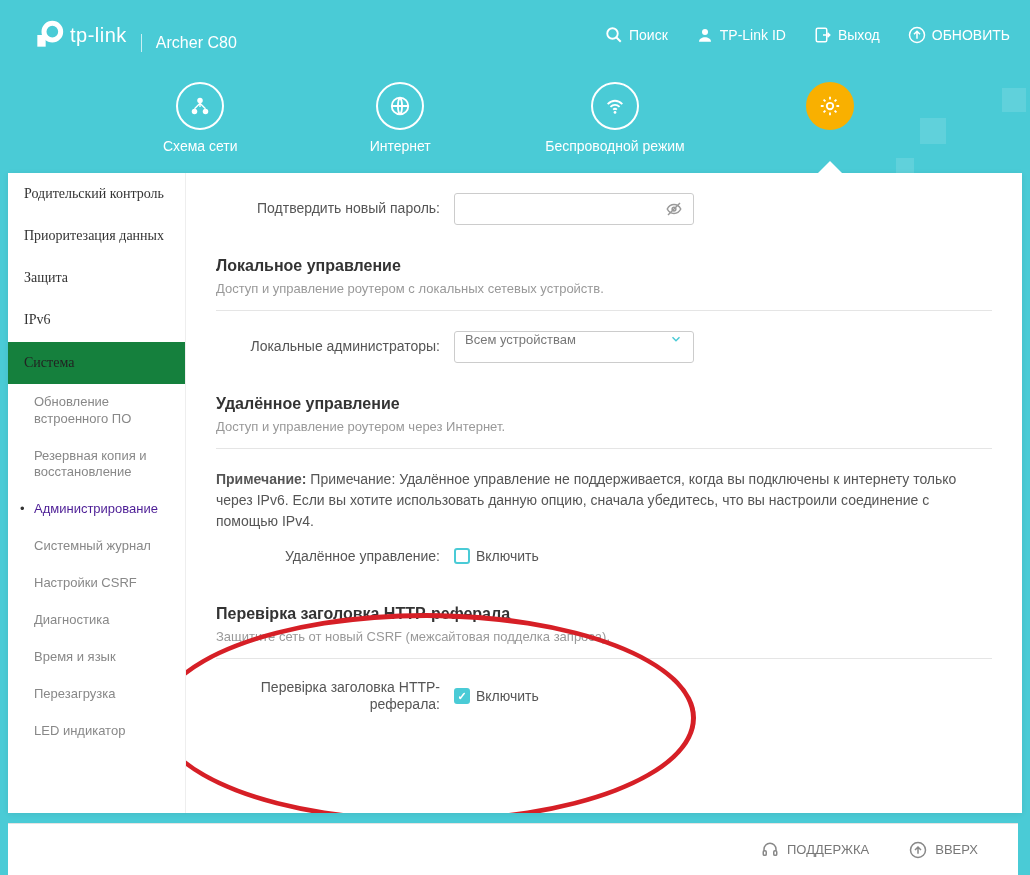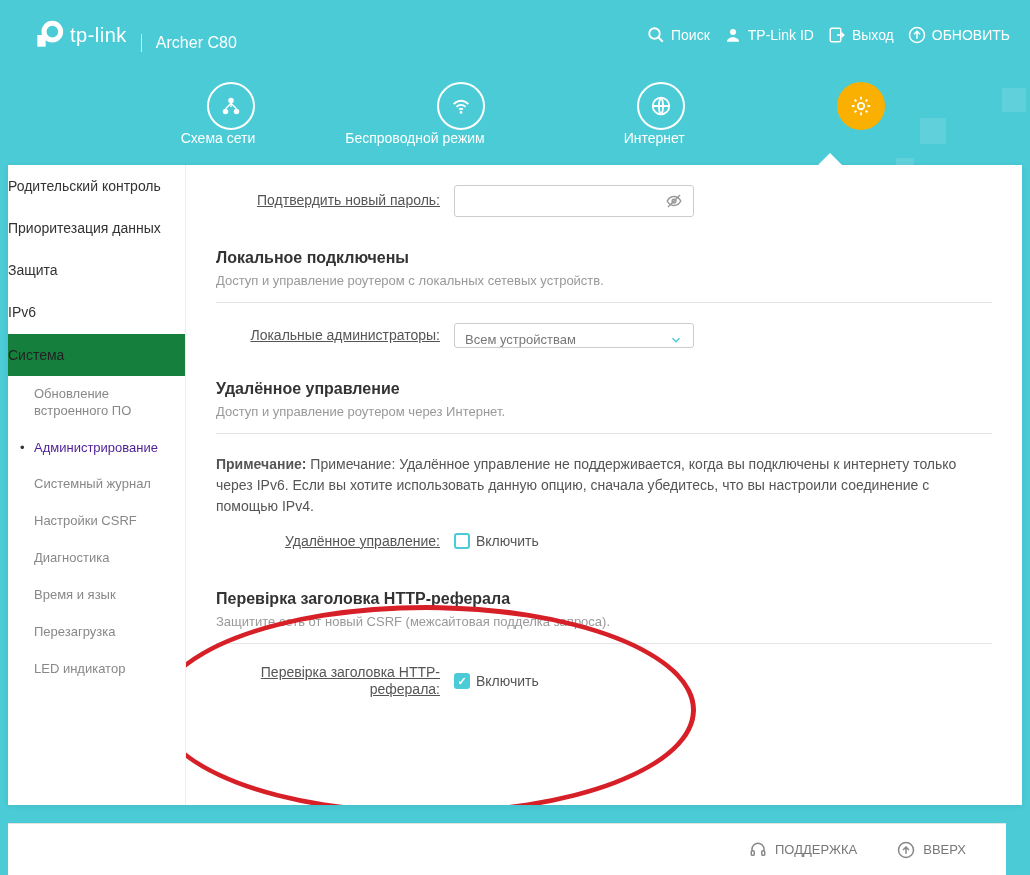--- a/index.html
+++ b/index.html
@@ -3,63 +3,63 @@
 <meta charset="utf-8">
 <style>
 * { margin: 0; padding: 0; box-sizing: border-box; font-family: Arial, "Helvetica Neue", sans-serif; }
 body { background: #4acbd6; width: 1030px; height: 875px; overflow: hidden; position: relative; }
 
 
 .topbar { display: flex; align-items: center; justify-content: space-between; padding: 18px 20px 0 34px; color: #fff; }
 .brand { display: flex; align-items: center; gap: 14px; }
 .brand-logo { display: flex; align-items: center; gap: 6px; font-size: 20px; font-weight: 400; letter-spacing: 0.5px; }
 .brand-model { border-left: 1px solid rgba(255,255,255,.7); padding-left: 14px; font-size: 16px; margin-top: 16px; }
-.toplinks { display: flex; gap: 14px; align-items: center; }
+.toplinks { display: flex; gap: 28px; align-items: center; }
 .toplink { display: flex; gap: 6px; align-items: center; color: #fff; font-size: 14px; cursor: pointer; }
 .toplink svg { width: 18px; height: 18px; }
 
 
 .navrow { display: flex; justify-content: center; gap: 90px; margin-top: 30px; padding-bottom: 0; }
-.navitem { display: flex; flex-direction: column; align-items: flex-end; color: #fff; font-size: 14px; cursor: pointer; position: relative; min-width: 110px; text-align: center; }
+.navitem { display: flex; flex-direction: column; align-items: center; gap: 8px; color: #fff; font-size: 14px; cursor: pointer; position: relative; min-width: 110px; text-align: center; }
 .navicon { width: 48px; height: 48px; border: 2px solid #fff; border-radius: 50%; display: flex; align-items: center; justify-content: center; }
 .navitem.active .navicon { background: #f9b000; border-color: #f9b000; }
 .navitem.active { font-weight: 700; }
 .navitem.active::after { content: ""; position: absolute; bottom: -18px; left: 50%; transform: translateX(-50%); border-left: 12px solid transparent; border-right: 12px solid transparent; border-bottom: 12px solid #fff; }
 .navlabel { max-width: 140px; line-height: 1.2; }
 
 
 .panel { background: #fff; margin: 18px 8px 0 8px; display: flex; height: 640px; box-shadow: 0 1px 6px rgba(0,0,0,.08); }
 .sidebar { width: 178px; border-right: 1px solid #eee; overflow: hidden; }
-.side-item { padding: 12px 0; font-size: 14px; color: #333; cursor: pointer; line-height: 1.3; }
+.side-item { padding: 12px 16px; font-size: 14px; color: #333; cursor: pointer; line-height: 1.3; font-family: Liberation Serif, serif; }
 .side-item.selected { background: #15803d; color: #222; }
 .sub-item { padding: 10px 16px 10px 26px; font-size: 13px; color: #888; cursor: pointer; line-height: 1.3; }
 .sub-item.active { color: #4c1d95; position: relative; }
 .sub-item.active::before { content: "•"; position: absolute; left: 12px; color: #333; }
 
 .content { flex: 1; padding: 20px 30px 30px 30px; overflow-y: auto; color: #444; font-size: 14px; position: relative; }
 .formrow { display: flex; align-items: center; margin-bottom: 14px; }
-.formlabel { width: 238px; text-align: right; padding-right: 14px; color: #555; font-size: 14px; line-height: 1.2; text-decoration: underline; }
+.formlabel { width: 238px; text-align: right; padding-right: 14px; color: #555; font-size: 14px; line-height: 1.2; }
 .forminput { flex: 0 0 240px; }
 .textfield { width: 240px; height: 32px; border: 1px solid #ccc; border-radius: 3px; padding: 0 10px; font-size: 13px; position: relative; display: flex; align-items: center; justify-content: flex-end; }
-.selectfield { width: 240px; height: 25px; border: 1px solid #ccc; border-radius: 3px; padding: 0 10px; font-size: 13px; display: flex; align-items: flex-end; justify-content: space-between; color: #777; cursor: pointer; }
+.selectfield { width: 240px; height: 32px; border: 1px solid #ccc; border-radius: 3px; padding: 0 10px; font-size: 13px; display: flex; align-items: flex-start; justify-content: space-between; color: #777; cursor: pointer; }
 
 .section-title { font-size: 16px; font-weight: 700; color: #333; margin-top: 32px; margin-bottom: 6px; }
 .section-desc { font-size: 13px; color: #999; border-bottom: 1px solid #e5e5e5; padding-bottom: 14px; margin-bottom: 20px; }
 .notice { font-size: 14px; color: #555; margin-bottom: 16px; line-height: 1.5; margin-top: 10px; }
 .notice b { font-weight: 700; }
 
 .checkbox { width: 16px; height: 16px; border: 2px solid #4acbd6; border-radius: 3px; display: inline-flex; align-items: center; justify-content: center; vertical-align: middle; margin-right: 6px; }
 .checkbox.checked { background: #4acbd6; }
 .checkbox.checked::after { content: "✓"; color: #fff; font-size: 11px; font-weight: 700; }
 .checklabel { color: #555; font-size: 14px; }
 
 .redcircle { position: absolute; border: 5px solid #d61f26; border-radius: 50%; pointer-events: none; }
 
 
-.footer { position: absolute; bottom: 0; left: 8px; right: 24px; height: 52px; background: #fff; border-top: 1px solid #e3e3e3; display: flex; align-items: center; justify-content: flex-end; gap: 40px; padding-right: 40px; color: #777; font-size: 13px; }
+.footer { position: absolute; bottom: 0; left: 8px; right: 12px; height: 52px; background: #fff; border-top: 1px solid #e3e3e3; display: flex; align-items: center; justify-content: flex-end; gap: 40px; padding-right: 40px; color: #777; font-size: 13px; }
 .footbtn { display: flex; gap: 8px; align-items: center; cursor: pointer; }
 
 .deco-sq { position: absolute; background: rgba(255,255,255,.12); }
 </style>
 </head>
 <body>
 
 <div class="deco-sq" style="top:88px; right:4px; width:24px; height:24px;"></div>
 <div class="deco-sq" style="top:118px; right:84px; width:26px; height:26px;"></div>
 <div class="deco-sq" style="top:158px; right:116px; width:18px; height:18px;"></div>
@@ -115,53 +115,54 @@
           <circle cx="6" cy="18" r="3" fill="#fff"></circle>
           <circle cx="18" cy="18" r="3" fill="#fff"></circle>
           <path d="M12 9v4m-6 2 6-6 6 6" stroke="#fff" stroke-width="1.5" fill="none"></path>
         </svg>
     </div>
     <span class="navlabel">Схема сети</span>
   </div>
   <div class="navitem">
     <div class="navicon">
       <svg viewBox="0 0 24 24" width="22" height="22">
+          <circle cx="12" cy="12" r="9" fill="none" stroke="#fff" stroke-width="2"></circle>
+          <path d="M3 12h18M12 3c3 3 3 15 0 18M12 3c-3 3-3 15 0 18" fill="none" stroke="#fff" stroke-width="2"></path>
+        </svg>
+    </div>
+    <span class="navlabel">Интернет</span>
+  </div>
+  <div class="navitem">
+    <div class="navicon">
+      <svg viewBox="0 0 24 24" width="22" height="22">
           <path d="M4 10c5-5 11-5 16 0M7 13c3-3 7-3 10 0M10 16c1.3-1.3 2.7-1.3 4 0" fill="none" stroke="#fff" stroke-width="2"></path>
           <circle cx="12" cy="19" r="1.5" fill="#fff"></circle>
         </svg>
     </div>
     <span class="navlabel">Беспроводной режим</span>
-  </div>
-  <div class="navitem">
-    <div class="navicon">
-      <svg viewBox="0 0 24 24" width="22" height="22">
-          <circle cx="12" cy="12" r="9" fill="none" stroke="#fff" stroke-width="2"></circle>
-          <path d="M3 12h18M12 3c3 3 3 15 0 18M12 3c-3 3-3 15 0 18" fill="none" stroke="#fff" stroke-width="2"></path>
-        </svg>
-    </div>
-    <span class="navlabel">Интернет</span>
   </div>
   <div class="navitem active">
     <div class="navicon">
       <svg viewBox="0 0 24 24" width="22" height="22">
           <circle cx="12" cy="12" r="3.5" fill="none" stroke="#fff" stroke-width="2"></circle>
           <path d="M12 2v3M12 19v3M2 12h3M19 12h3M5 5l2 2M17 17l2 2M19 5l-2 2M7 17l-2 2" stroke="#fff" stroke-width="2"></path>
         </svg>
     </div>
   </div>
 </div>
 
 <div class="panel">
   <div class="sidebar">
     <div class="side-item">Родительский контроль</div>
     <div class="side-item">Приоритезация данных</div>
     <div class="side-item">Защита</div>
     <div class="side-item">IPv6</div>
     <div class="side-item selected">Система</div>
     <div class="sub-item">Обновление встроенного ПО</div>
+    <div class="sub-item">Резервная копия и восстановление</div>
     <div class="sub-item active">Администрирование</div>
     <div class="sub-item">Системный журнал</div>
     <div class="sub-item">Настройки CSRF</div>
     <div class="sub-item">Диагностика</div>
     <div class="sub-item">Время и язык</div>
     <div class="sub-item">Перезагрузка</div>
     <div class="sub-item">LED индикатор</div>
   </div>
 
   <div class="content">
@@ -172,21 +173,21 @@
         <div class="textfield">
           <svg viewBox="0 0 24 24" width="18" height="18">
               <path d="M3 12s3-6 9-6 9 6 9 6-3 6-9 6-9-6-9-6z" fill="none" stroke="#999" stroke-width="2"></path>
               <circle cx="12" cy="12" r="2.5" fill="none" stroke="#999" stroke-width="2"></circle>
               <line x1="4" y1="20" x2="20" y2="4" stroke="#999" stroke-width="2"></line>
             </svg>
         </div>
       </div>
     </div>
 
-    <div class="section-title">Локальное подключены</div>
+    <div class="section-title">Локальное управление</div>
     <div class="section-desc">Доступ и управление роутером с локальных сетевых устройств.</div>
 
     <div class="formrow">
       <div class="formlabel">Локальные администраторы:</div>
       <div class="forminput">
         <div class="selectfield">
           <span>Всем устройствам</span>
           <svg viewBox="0 0 24 24" width="14" height="14">
               <path d="M6 9l6 6 6-6" fill="none" stroke="#4acbd6" stroke-width="2.5"></path>
             </svg>

